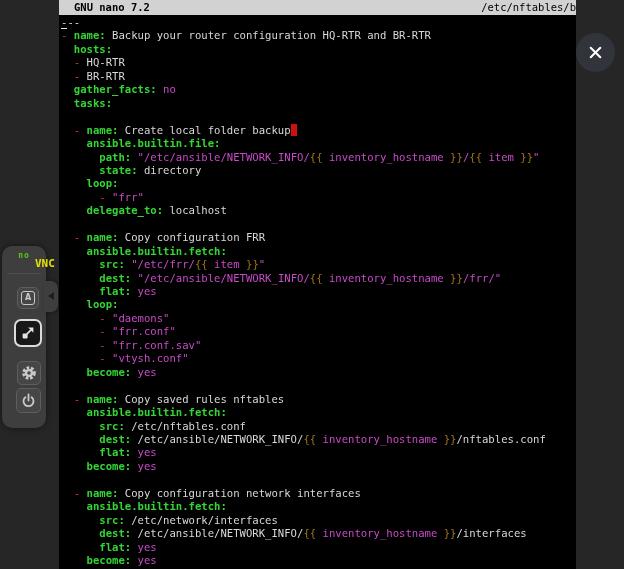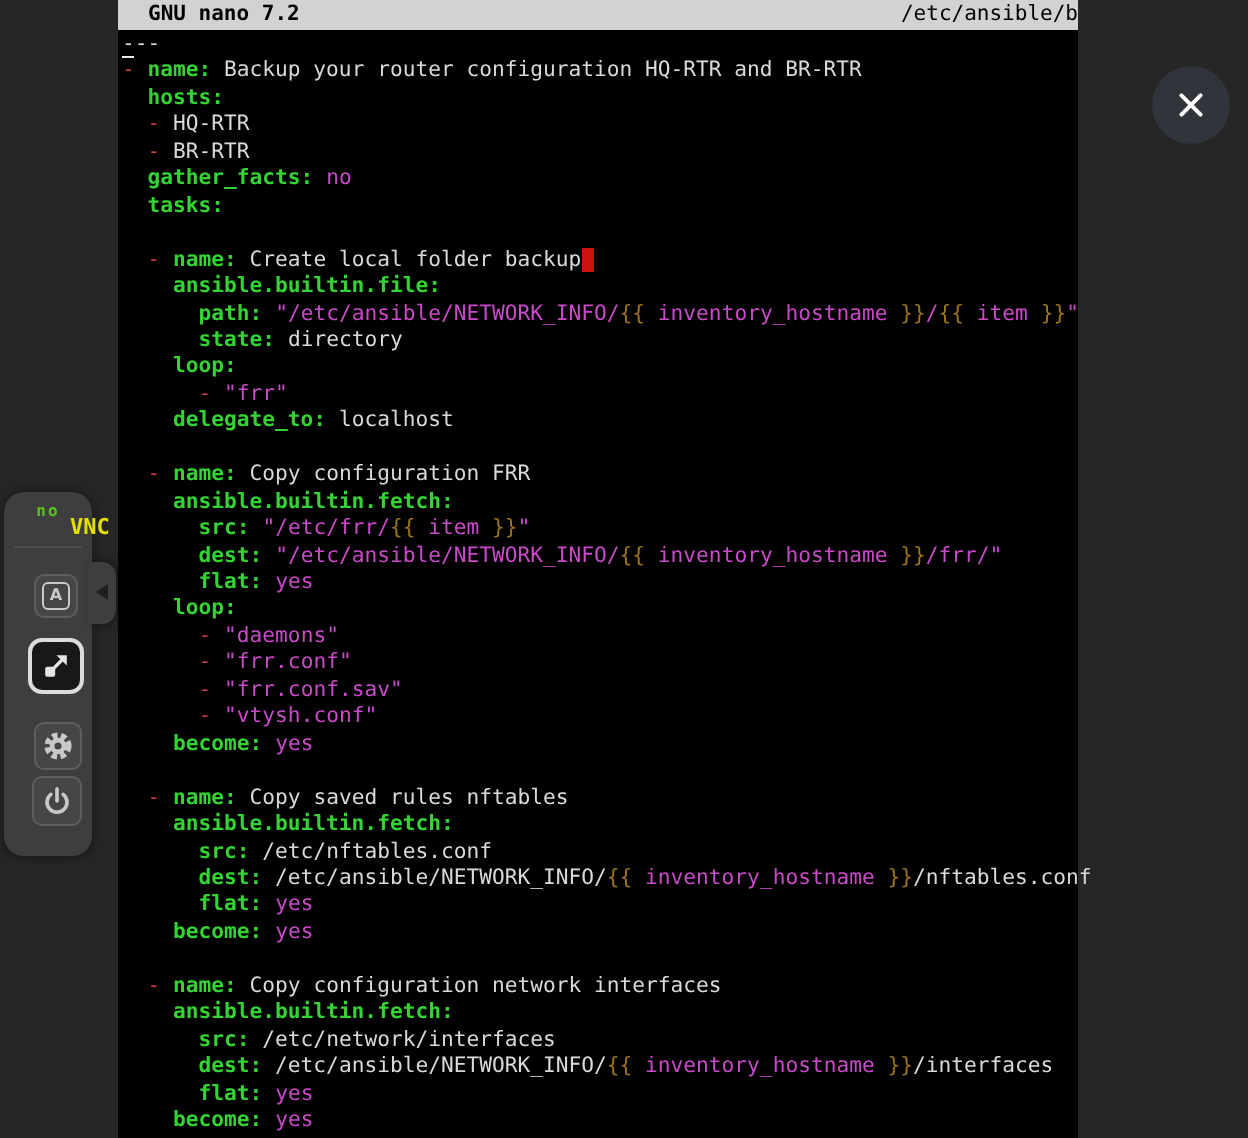--- a/index.html
+++ b/index.html
@@ -5,21 +5,21 @@
   * { box-sizing: border-box; }
   html,body { margin:0; padding:0; }
   body {
     width:624px; height:569px; overflow:hidden; position:relative;
     background:#262626;
     font-family:"Liberation Sans", sans-serif;
   }
 
   
   .terminal {
-    position:absolute; left:59px; top:0; width:480px; height:569px;
+    position:absolute; left:59px; top:0; width:517px; height:569px;
     background:#000;
     font-family:"DejaVu Sans Mono", monospace;
   }
   .titlebar {
     height:15px; background:#d2d2d2; color:#000;
     font-size:10.5px; line-height:15px;
     display:flex; white-space:pre;
   }
   .titlebar .t-left  { padding-left:15px; font-weight:bold; }
   .titlebar .t-right { margin-left:auto; }
@@ -86,21 +86,21 @@
     color:#c9c9c9; font-size:8px; font-weight:bold; line-height:11px;
     text-align:center; font-family:"DejaVu Sans", sans-serif;
   }
 </style>
 </head>
 <body>
 
 <div class="terminal">
   <div class="titlebar">
     <span class="t-left">GNU nano 7.2</span>
-    <span class="t-right">/etc/ansible/b</span>
+    <span class="t-right">/etc/nftables/b</span>
   </div>
   <div class="term-body"><div class="line"><span class="sg-u">-</span><span class="sg-w">--</span></div><div class="line"><span class="sg-d">- </span><span class="sg-k">name:</span><span class="sg-w"> Backup your router configuration HQ-RTR and BR-RTR</span></div><div class="line"><span class="sg-w">  </span><span class="sg-k">hosts:</span></div><div class="line"><span class="sg-w">  </span><span class="sg-d">- </span><span class="sg-w">HQ-RTR</span></div><div class="line"><span class="sg-w">  </span><span class="sg-d">- </span><span class="sg-w">BR-RTR</span></div><div class="line"><span class="sg-w">  </span><span class="sg-k">gather_facts:</span><span class="sg-w"> </span><span class="sg-s">no</span></div><div class="line"><span class="sg-w">  </span><span class="sg-k">tasks:</span></div><div class="line"></div><div class="line"><span class="sg-w">  </span><span class="sg-d">- </span><span class="sg-k">name:</span><span class="sg-w"> Create local folder backup</span><span class="sg-cur"> </span></div><div class="line"><span class="sg-w">    </span><span class="sg-k">ansible.builtin.file:</span></div><div class="line"><span class="sg-w">      </span><span class="sg-k">path:</span><span class="sg-w"> </span><span class="sg-s">"/etc/ansible/NETWORK_INFO/</span><span class="sg-j">{{</span><span class="sg-s"> inventory_hostname </span><span class="sg-j">}}</span><span class="sg-s">/</span><span class="sg-j">{{</span><span class="sg-s"> item </span><span class="sg-j">}}</span><span class="sg-s">"</span></div><div class="line"><span class="sg-w">      </span><span class="sg-k">state:</span><span class="sg-w"> directory</span></div><div class="line"><span class="sg-w">    </span><span class="sg-k">loop:</span></div><div class="line"><span class="sg-w">      </span><span class="sg-d">- </span><span class="sg-s">"frr"</span></div><div class="line"><span class="sg-w">    </span><span class="sg-k">delegate_to:</span><span class="sg-w"> localhost</span></div><div class="line"></div><div class="line"><span class="sg-w">  </span><span class="sg-d">- </span><span class="sg-k">name:</span><span class="sg-w"> Copy configuration FRR</span></div><div class="line"><span class="sg-w">    </span><span class="sg-k">ansible.builtin.fetch:</span></div><div class="line"><span class="sg-w">      </span><span class="sg-k">src:</span><span class="sg-w"> </span><span class="sg-s">"/etc/frr/</span><span class="sg-j">{{</span><span class="sg-s"> item </span><span class="sg-j">}}</span><span class="sg-s">"</span></div><div class="line"><span class="sg-w">      </span><span class="sg-k">dest:</span><span class="sg-w"> </span><span class="sg-s">"/etc/ansible/NETWORK_INFO/</span><span class="sg-j">{{</span><span class="sg-s"> inventory_hostname </span><span class="sg-j">}}</span><span class="sg-s">/frr/"</span></div><div class="line"><span class="sg-w">      </span><span class="sg-k">flat:</span><span class="sg-w"> </span><span class="sg-s">yes</span></div><div class="line"><span class="sg-w">    </span><span class="sg-k">loop:</span></div><div class="line"><span class="sg-w">      </span><span class="sg-d">- </span><span class="sg-s">"daemons"</span></div><div class="line"><span class="sg-w">      </span><span class="sg-d">- </span><span class="sg-s">"frr.conf"</span></div><div class="line"><span class="sg-w">      </span><span class="sg-d">- </span><span class="sg-s">"frr.conf.sav"</span></div><div class="line"><span class="sg-w">      </span><span class="sg-d">- </span><span class="sg-s">"vtysh.conf"</span></div><div class="line"><span class="sg-w">    </span><span class="sg-k">become:</span><span class="sg-w"> </span><span class="sg-s">yes</span></div><div class="line"></div><div class="line"><span class="sg-w">  </span><span class="sg-d">- </span><span class="sg-k">name:</span><span class="sg-w"> Copy saved rules nftables</span></div><div class="line"><span class="sg-w">    </span><span class="sg-k">ansible.builtin.fetch:</span></div><div class="line"><span class="sg-w">      </span><span class="sg-k">src:</span><span class="sg-w"> /etc/nftables.conf</span></div><div class="line"><span class="sg-w">      </span><span class="sg-k">dest:</span><span class="sg-w"> /etc/ansible/NETWORK_INFO/</span><span class="sg-j">{{</span><span class="sg-s"> inventory_hostname </span><span class="sg-j">}}</span><span class="sg-w">/nftables.conf</span></div><div class="line"><span class="sg-w">      </span><span class="sg-k">flat:</span><span class="sg-w"> </span><span class="sg-s">yes</span></div><div class="line"><span class="sg-w">    </span><span class="sg-k">become:</span><span class="sg-w"> </span><span class="sg-s">yes</span></div><div class="line"></div><div class="line"><span class="sg-w">  </span><span class="sg-d">- </span><span class="sg-k">name:</span><span class="sg-w"> Copy configuration network interfaces</span></div><div class="line"><span class="sg-w">    </span><span class="sg-k">ansible.builtin.fetch:</span></div><div class="line"><span class="sg-w">      </span><span class="sg-k">src:</span><span class="sg-w"> /etc/network/interfaces</span></div><div class="line"><span class="sg-w">      </span><span class="sg-k">dest:</span><span class="sg-w"> /etc/ansible/NETWORK_INFO/</span><span class="sg-j">{{</span><span class="sg-s"> inventory_hostname </span><span class="sg-j">}}</span><span class="sg-w">/interfaces</span></div><div class="line"><span class="sg-w">      </span><span class="sg-k">flat:</span><span class="sg-w"> </span><span class="sg-s">yes</span></div><div class="line"><span class="sg-w">    </span><span class="sg-k">become:</span><span class="sg-w"> </span><span class="sg-s">yes</span></div></div>
 </div>
 
 <div class="close-btn">
   <svg width="17" height="17" viewBox="0 0 16 16">
     <line x1="3.5" y1="3.5" x2="12.5" y2="12.5" stroke="#ffffff" stroke-width="1.9" stroke-linecap="round"></line>
     <line x1="12.5" y1="3.5" x2="3.5" y2="12.5" stroke="#ffffff" stroke-width="1.9" stroke-linecap="round"></line>
   </svg>
 </div>

